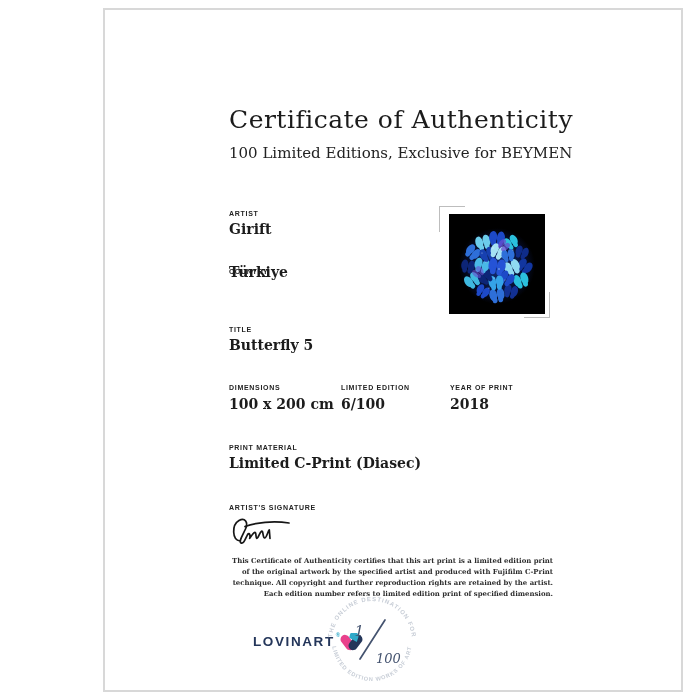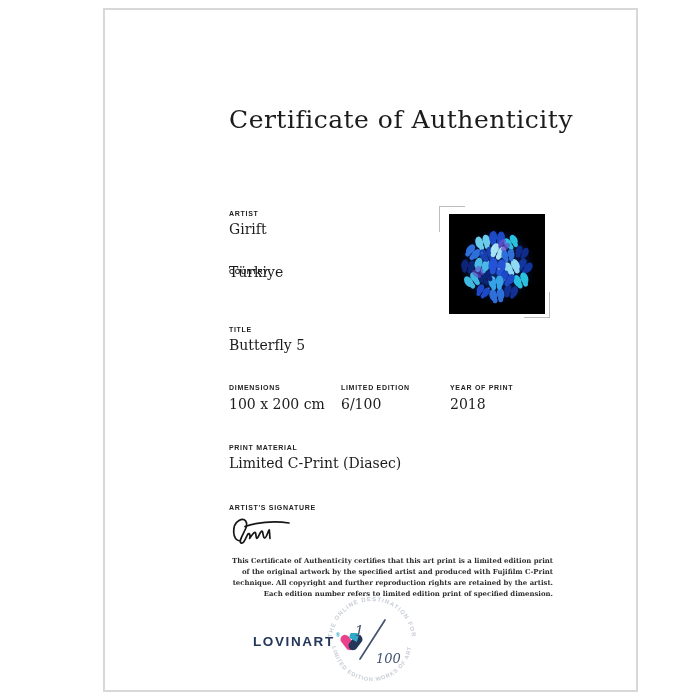--- a/index.html
+++ b/index.html
@@ -1,36 +1,36 @@
 <!DOCTYPE html>
 <html><head>
 <meta charset="utf-8">
 <style>
   * { margin:0; padding:0; box-sizing:border-box; }
   html,body { width:700px; height:700px; background:#ffffff; font-family:"DejaVu Serif", serif; }
   .canvas { position:relative; width:700px; height:700px; background:#ffffff; overflow:hidden; }
   .page {
-    position:absolute; left:103px; top:8px; width:535px; height:684px;
+    position:absolute; left:103px; top:8px; width:580px; height:684px;
     background:#ffffff; border:2px solid #d8d8d8;
   }
   .abs { position:absolute; }
   .cert-title {
     left:124px; top:95px; font-family:"DejaVu Serif", serif;
     font-size:25px; font-weight:400; color:#1b1b1b; letter-spacing:0.5px; white-space:nowrap;
   }
   .cert-subtitle {
     left:124px; top:134px; font-family:"DejaVu Serif", serif;
     font-size:15px; font-weight:400; color:#222; white-space:nowrap;
   }
   .flabel {
     font-family:"Liberation Sans","DejaVu Sans", sans-serif;
     font-size:7px; font-weight:700; letter-spacing:0.7px; color:#232323; white-space:nowrap;
   }
   .fvalue {
-    font-family:"DejaVu Serif", serif; font-size:14px; font-weight:400;
+    font-family:"DejaVu Serif", serif; font-size:14px; font-weight:700;
     color:#1c1c1c; white-space:nowrap;
   }
   .disclaimer {
     left:124px; top:546px; width:324px;
     font-family:"DejaVu Serif", serif; font-size:6.9px; line-height:10.9px;
     font-weight:700; color:#2e2e2e; text-align:right;
   }
   .artwork-frame { left:344px; top:204px; width:96px; height:100px; background:#000; }
   .crop-tl { left:334px; top:196px; width:26px; height:26px; border-left:1.5px solid #bdbdbd; border-top:1.5px solid #bdbdbd; }
   .crop-br { left:419px; top:282px; width:26px; height:26px; border-right:1.5px solid #bdbdbd; border-bottom:1.5px solid #bdbdbd; }
@@ -46,20 +46,21 @@
   .stamp-wrap { left:219px; top:583px; width:96px; height:96px; }
   .sig-wrap { left:124px; top:505px; }
 </style>
 </head>
 <body>
 
 <div class="canvas">
   <div class="page">
 
     <div class="abs cert-title">Certificate of Authenticity</div>
+    <div class="abs cert-subtitle">100 Limited Editions, Exclusive for BEYMEN</div>
 
     <div class="abs flabel" style="left:124px; top:200px;">ARTIST</div>
     <div class="abs fvalue" style="left:124px; top:211px;">Girift</div>
 
     <div class="abs flabel" style="left:124px; top:258px;">COUNTRY</div>
     <div class="abs fvalue" style="left:124px; top:254px;">Türkiye</div>
 
     <div class="abs flabel" style="left:124px; top:316px;">TITLE</div>
     <div class="abs fvalue" style="left:124px; top:327px;">Butterfly 5</div>
 

